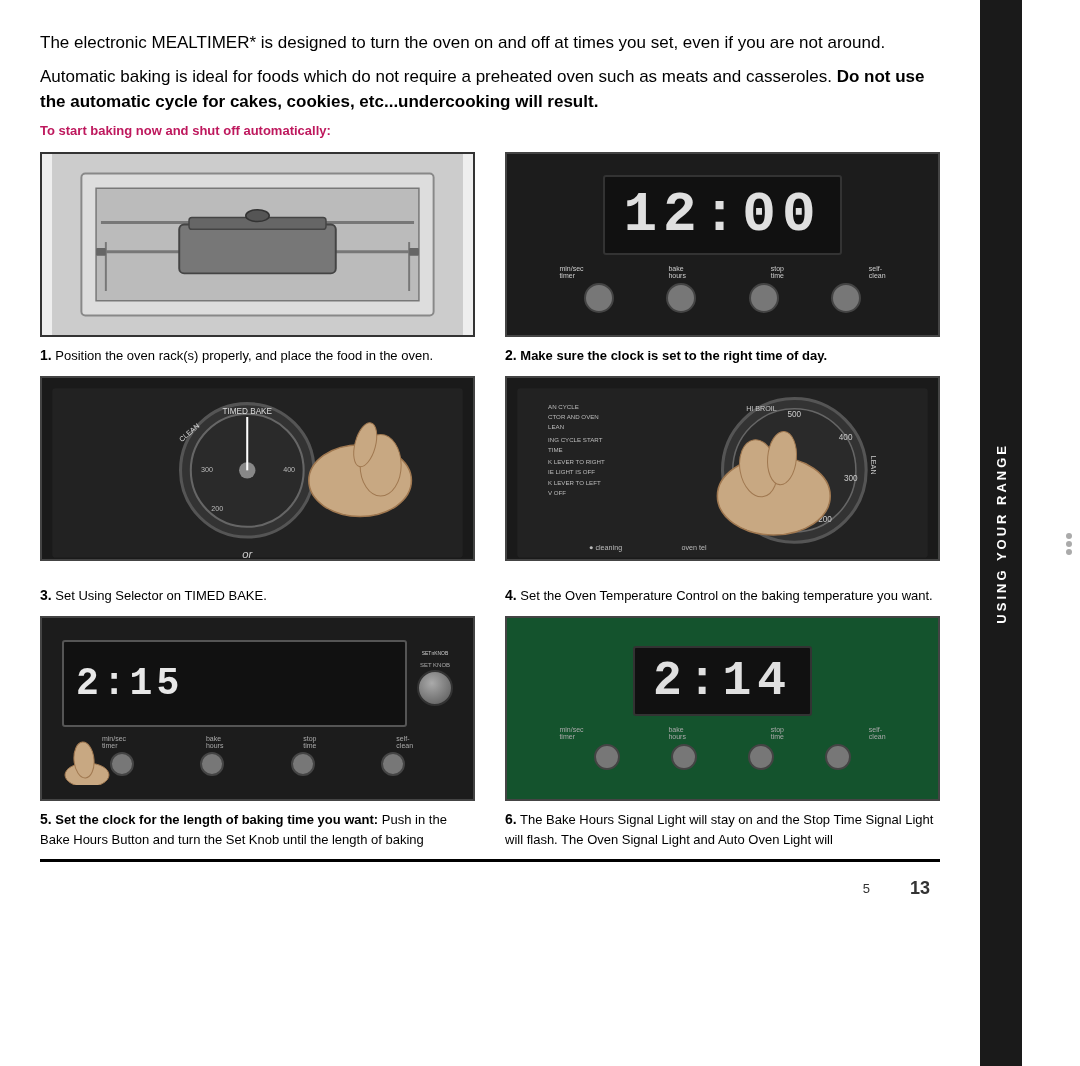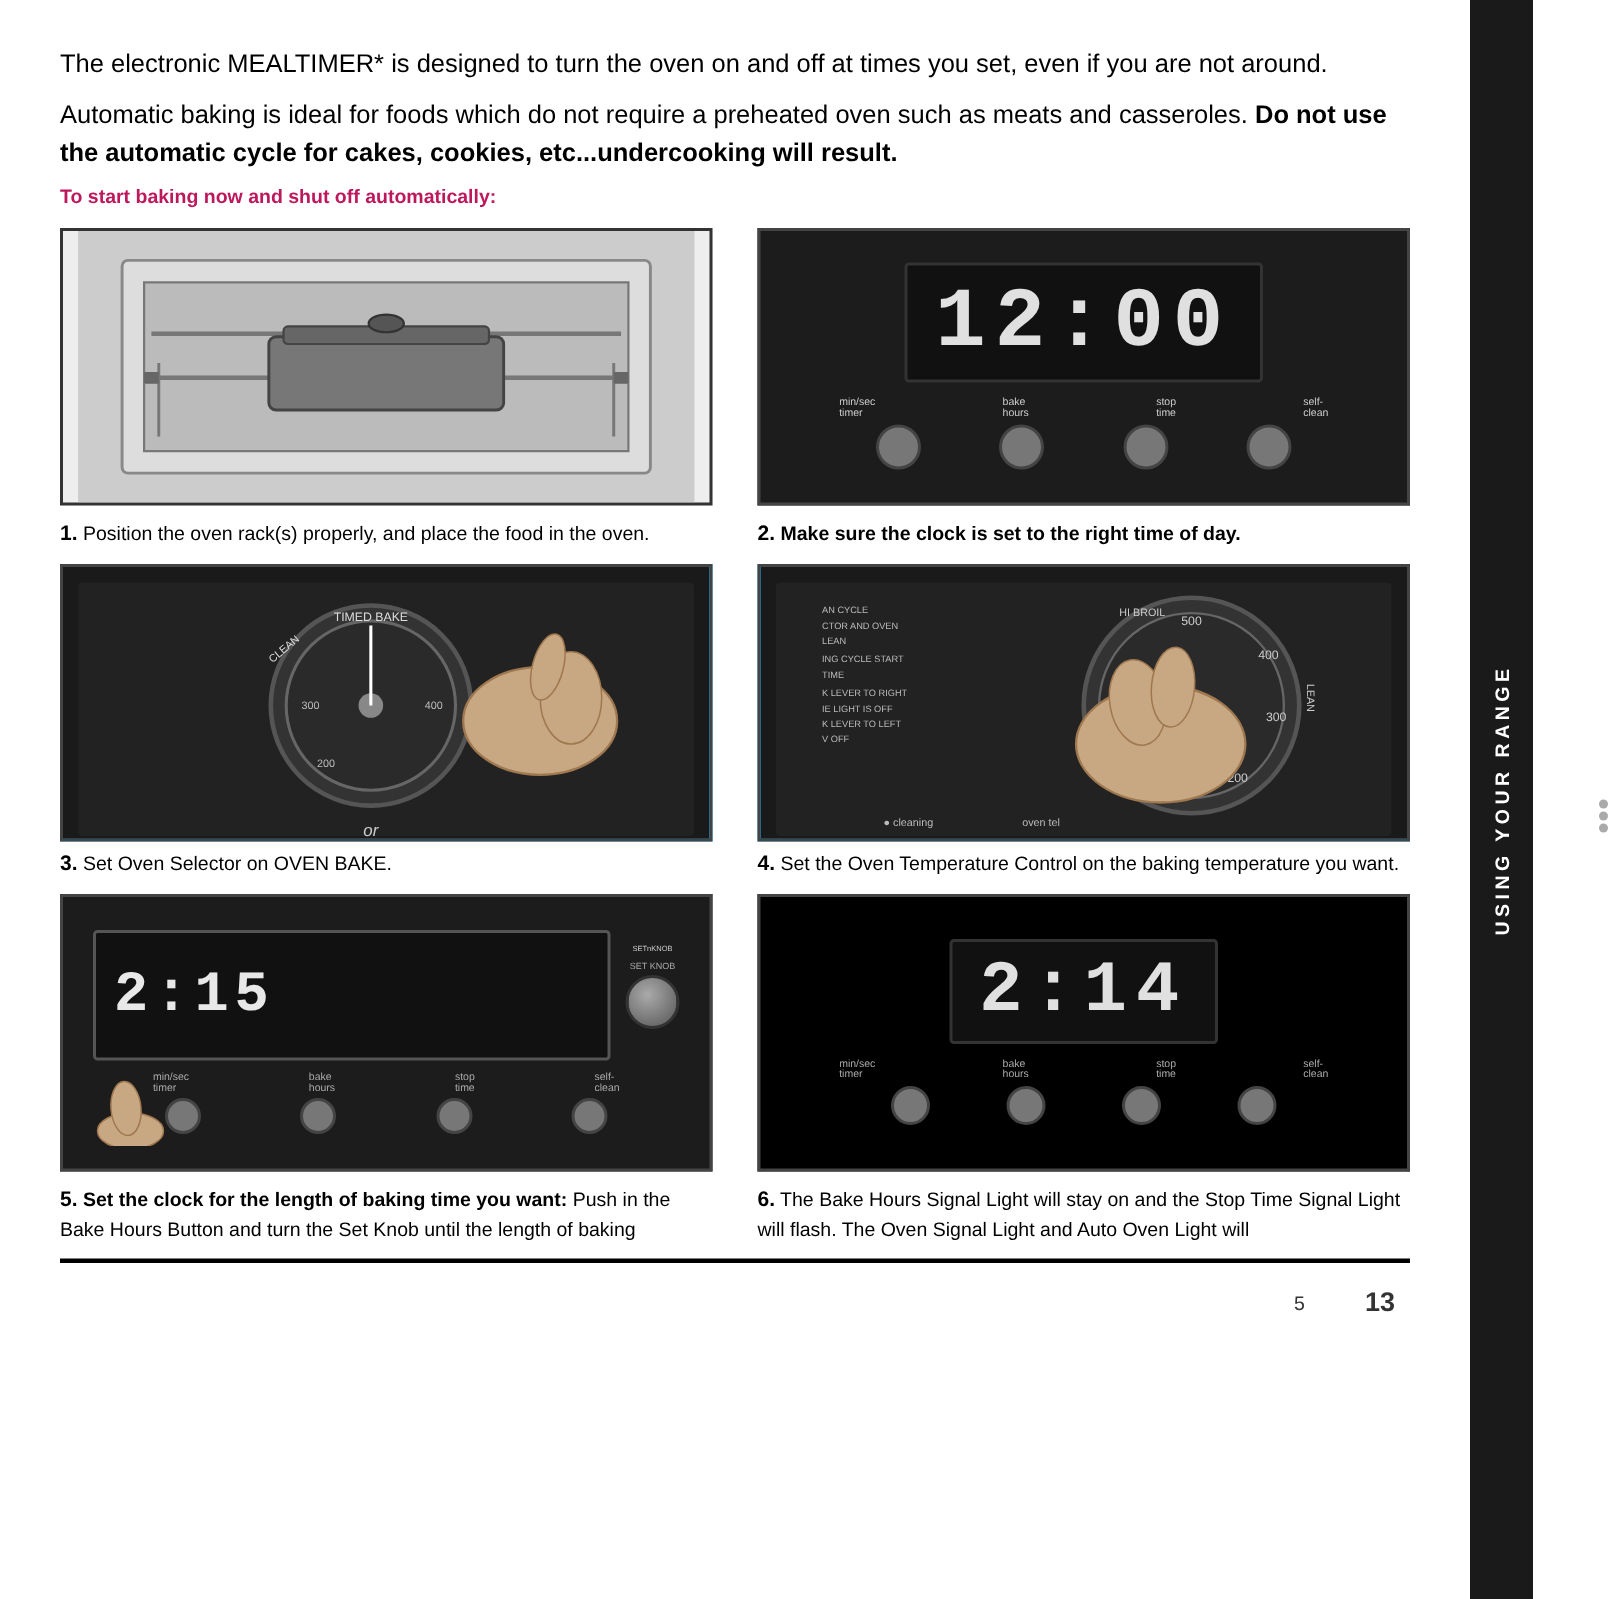--- a/index.html
+++ b/index.html
@@ -221,30 +221,30 @@
       left: 50%;
       transform: translateX(-50%);
       font-size: 5px;
       color: #ccc;
       text-align: center;
       white-space: pre;
       line-height: 1.2;
     }
 
     .hand-svg-area {
-      background: #0ea5e9;
+      background: #22c55e;
       width: 100%;
       height: 185px;
       border: 2px solid #444;
-      margin-bottom: 4px;
+      margin-bottom: 24px;
       overflow: hidden;
     }
 
     .second-clock-panel {
-      background: #000000;
+      background: #14532d;
       width: 100%;
       height: 185px;
       border: 2px solid #444;
       display: flex;
       flex-direction: column;
       align-items: center;
       justify-content: center;
       padding: 10px;
       margin-bottom: 8px;
     }
@@ -364,21 +364,21 @@
           <ellipse cx="310" cy="100" rx="50" ry="35" fill="#c8a882" stroke="#a07850" stroke-width="1.5"></ellipse>
           <ellipse cx="330" cy="85" rx="20" ry="30" fill="#c8a882" stroke="#a07850" stroke-width="1"></ellipse>
 
           <ellipse cx="315" cy="65" rx="10" ry="22" fill="#c8a882" stroke="#a07850" stroke-width="1" transform="rotate(15,315,65)"></ellipse>
 
           <text x="200" y="175" fill="#ccc" font-size="11" text-anchor="middle" font-family="Arial" font-style="italic">or</text>
         </svg>
       </div>
       <p class="step-text">
         <span class="step-num">3.</span>
-        <span>Set Oven Selector on OVEN BAKE.</span>
+        <span>Set Using Selector on TIMED BAKE.</span>
       </p>
     </div>
 
     <div class="step-block">
       <div class="hand-svg-area">
         <svg viewBox="0 0 420 185" xmlns="http://www.w3.org/2000/svg">
           <rect width="420" height="185" fill="#1a1a1a"></rect>
           <rect x="10" y="10" width="400" height="165" rx="3" fill="#222"></rect>
 
           <text x="40" y="30" fill="#bbb" font-size="6" font-family="Arial">AN CYCLE</text>

